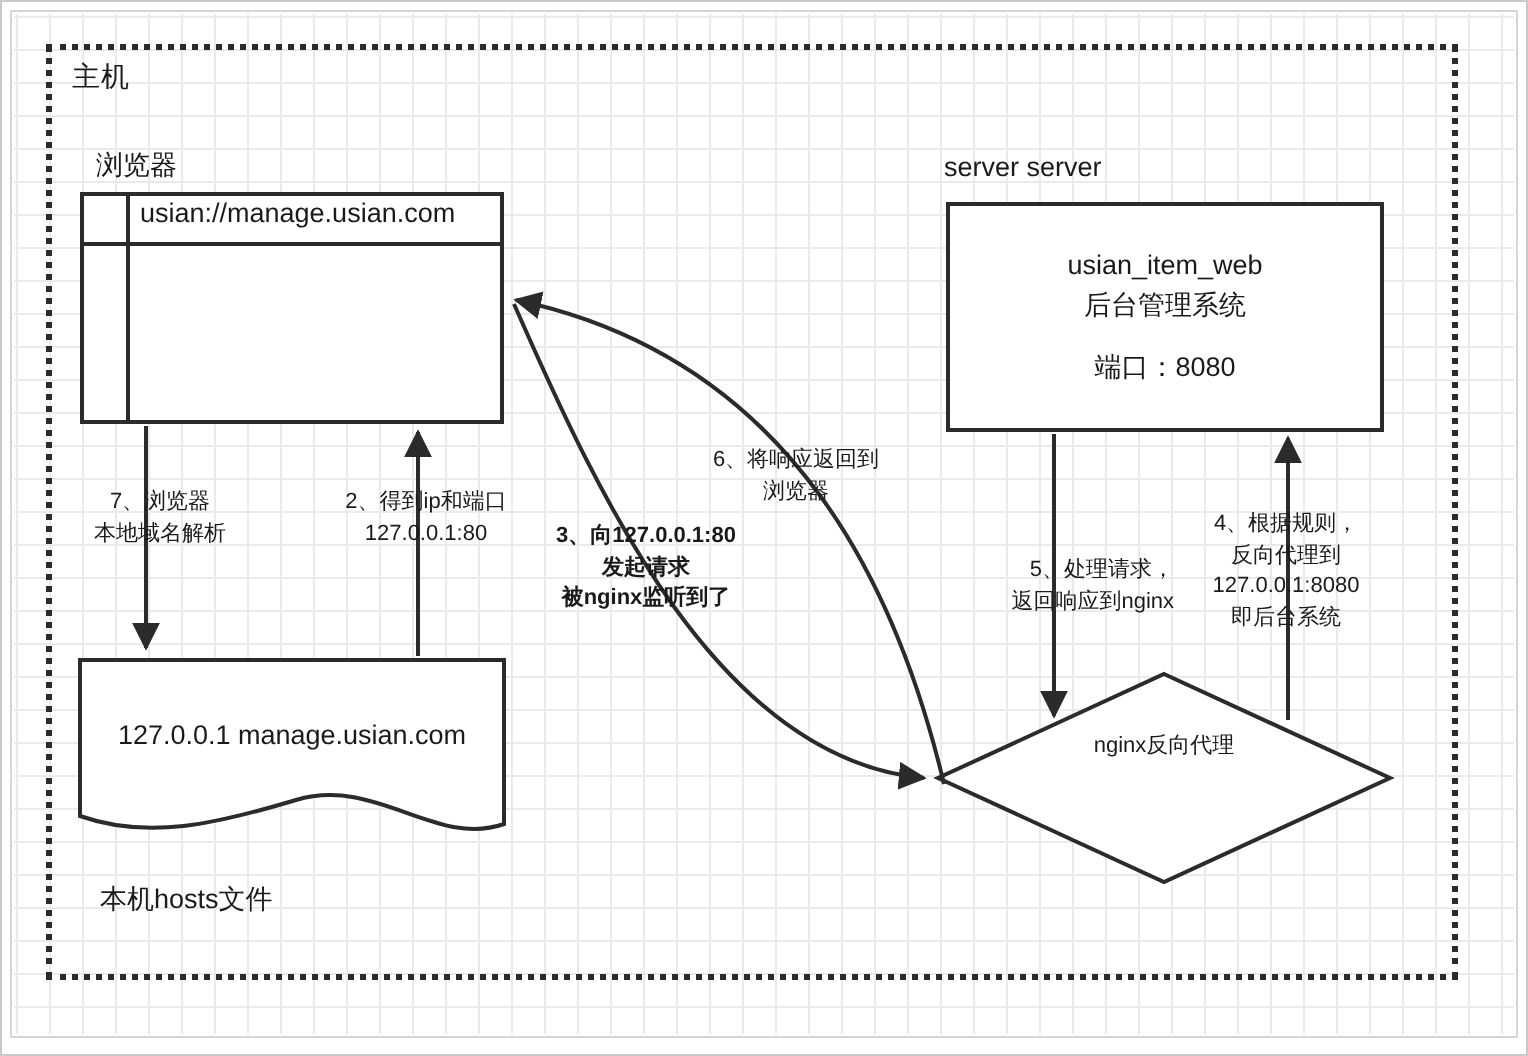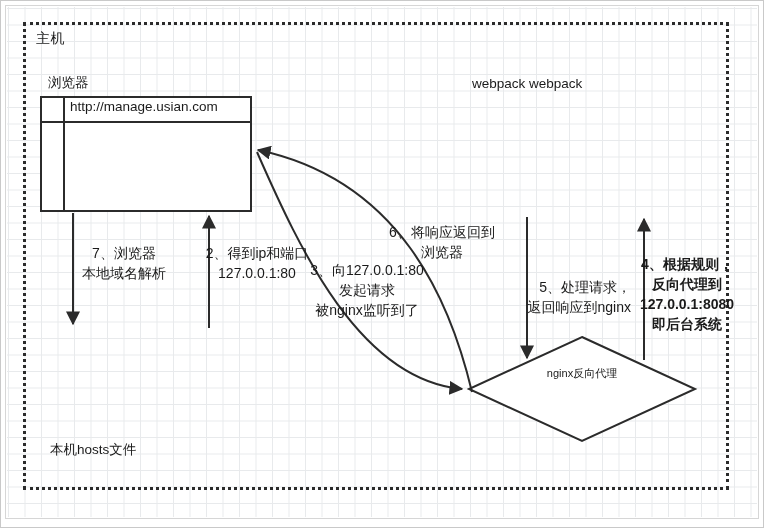--- a/index.html
+++ b/index.html
@@ -146,25 +146,24 @@
     left: 0; top: 32px;
     width: 232px;
     text-align: center;
     font-size: 11px;
     color: #1a1a1a;
     line-height: 1.45;
   }
   
   .edge-label {
     position: absolute;
-    font-size: 14px;
+    font-size: 11px;
     color: #1a1a1a;
     line-height: 1.42;
     white-space: pre;
-    margin-left: 44px;
   }
   .edge-label.c { text-align: center; }
   
   #arrows {
     position: absolute;
     left: 0; top: 0;
     width: 764px; height: 528px;
     pointer-events: none;
   }
 </style>
@@ -178,25 +177,37 @@
   <div class="grid"></div>
 
   <div class="host-box"></div>
   <div class="host-label">主机</div>
 
   <div class="caption" style="left:48px; top:74px;">浏览器</div>
   <div class="browser">
     <div class="browser-urlbar"></div>
     <div class="browser-sidebar"></div>
   </div>
-  <div class="browser-url" style="left:70px; top:99px;">http://manage.usian.com</div>
-
+  <div class="browser-url" style="left:70px; top:99px;">usian://manage.usian.com</div>
+
+  <div class="doc-node">
+    <svg width="216" height="100" viewBox="0 0 216 100">
+      <path d="M2,2 L214,2 L214,84 C180,96 150,60 110,72 C70,84 36,92 2,80 Z" fill="#ffffff" stroke="#2b2b2b" stroke-width="2" stroke-linejoin="miter"></path>
+    </svg>
+    <div class="doc-text">127.0.0.1 manage.usian.com</div>
+  </div>
   <div class="caption" style="left:50px; top:441px;">本机hosts文件</div>
 
-  <div class="caption" style="left:472px; top:76px;">webpack webpack</div>
+  <div class="caption" style="left:472px; top:76px;">server server</div>
+  <div class="rect-node" style="left:473px; top:101px; width:219px; height:115px;">
+    <div>usian_item_web</div>
+    <div>后台管理系统</div>
+    <div class="spacer"></div>
+    <div>端口：8080</div>
+  </div>
 
   <div class="diamond-node">
     <svg width="232" height="110" viewBox="0 0 232 110">
       <path d="M116,3 L229,55 L116,107 L3,55 Z" fill="#ffffff" stroke="#2b2b2b" stroke-width="2" stroke-linejoin="miter"></path>
     </svg>
     <div class="diamond-text">
       <div>nginx反向代理</div>
     </div>
   </div>
 
@@ -217,24 +228,24 @@
 
     <line x1="644" y1="360" x2="644" y2="219" stroke="#2b2b2b" stroke-width="2" marker-end="url(#ah)"></line>
 
     <line x1="527" y1="217" x2="527" y2="358" stroke="#2b2b2b" stroke-width="2" marker-end="url(#ah)"></line>
   </svg>
 
   <div class="edge-label c" style="left:28px; top:244px; width:104px;">7、浏览器
 本地域名解析</div>
   <div class="edge-label c" style="left:153px; top:244px; width:120px;">2、得到ip和端口
 127.0.0.1:80</div>
-  <div class="edge-label c" style="left:258px; top:261px; width:130px;">3、向127.0.0.1:80
+  <div class="edge-label c" style="left:258px; top:261px; width:130px;font-weight:bold;">3、向127.0.0.1:80
 发起请求
 被nginx监听到了</div>
-  <div class="edge-label c" style="left:587px; top:255px; width:112px;font-weight:bold;">4、根据规则，
+  <div class="edge-label c" style="left:587px; top:255px; width:112px;">4、根据规则，
 反向代理到
 127.0.0.1:8080
 即后台系统</div>
   <div class="edge-label c" style="left:467px; top:278px; width:120px;text-align:right;">5、处理请求，
 返回响应到nginx</div>
   <div class="edge-label c" style="left:340px; top:223px; width:116px;">6、将响应返回到
 浏览器</div>
 
 </div>
 

